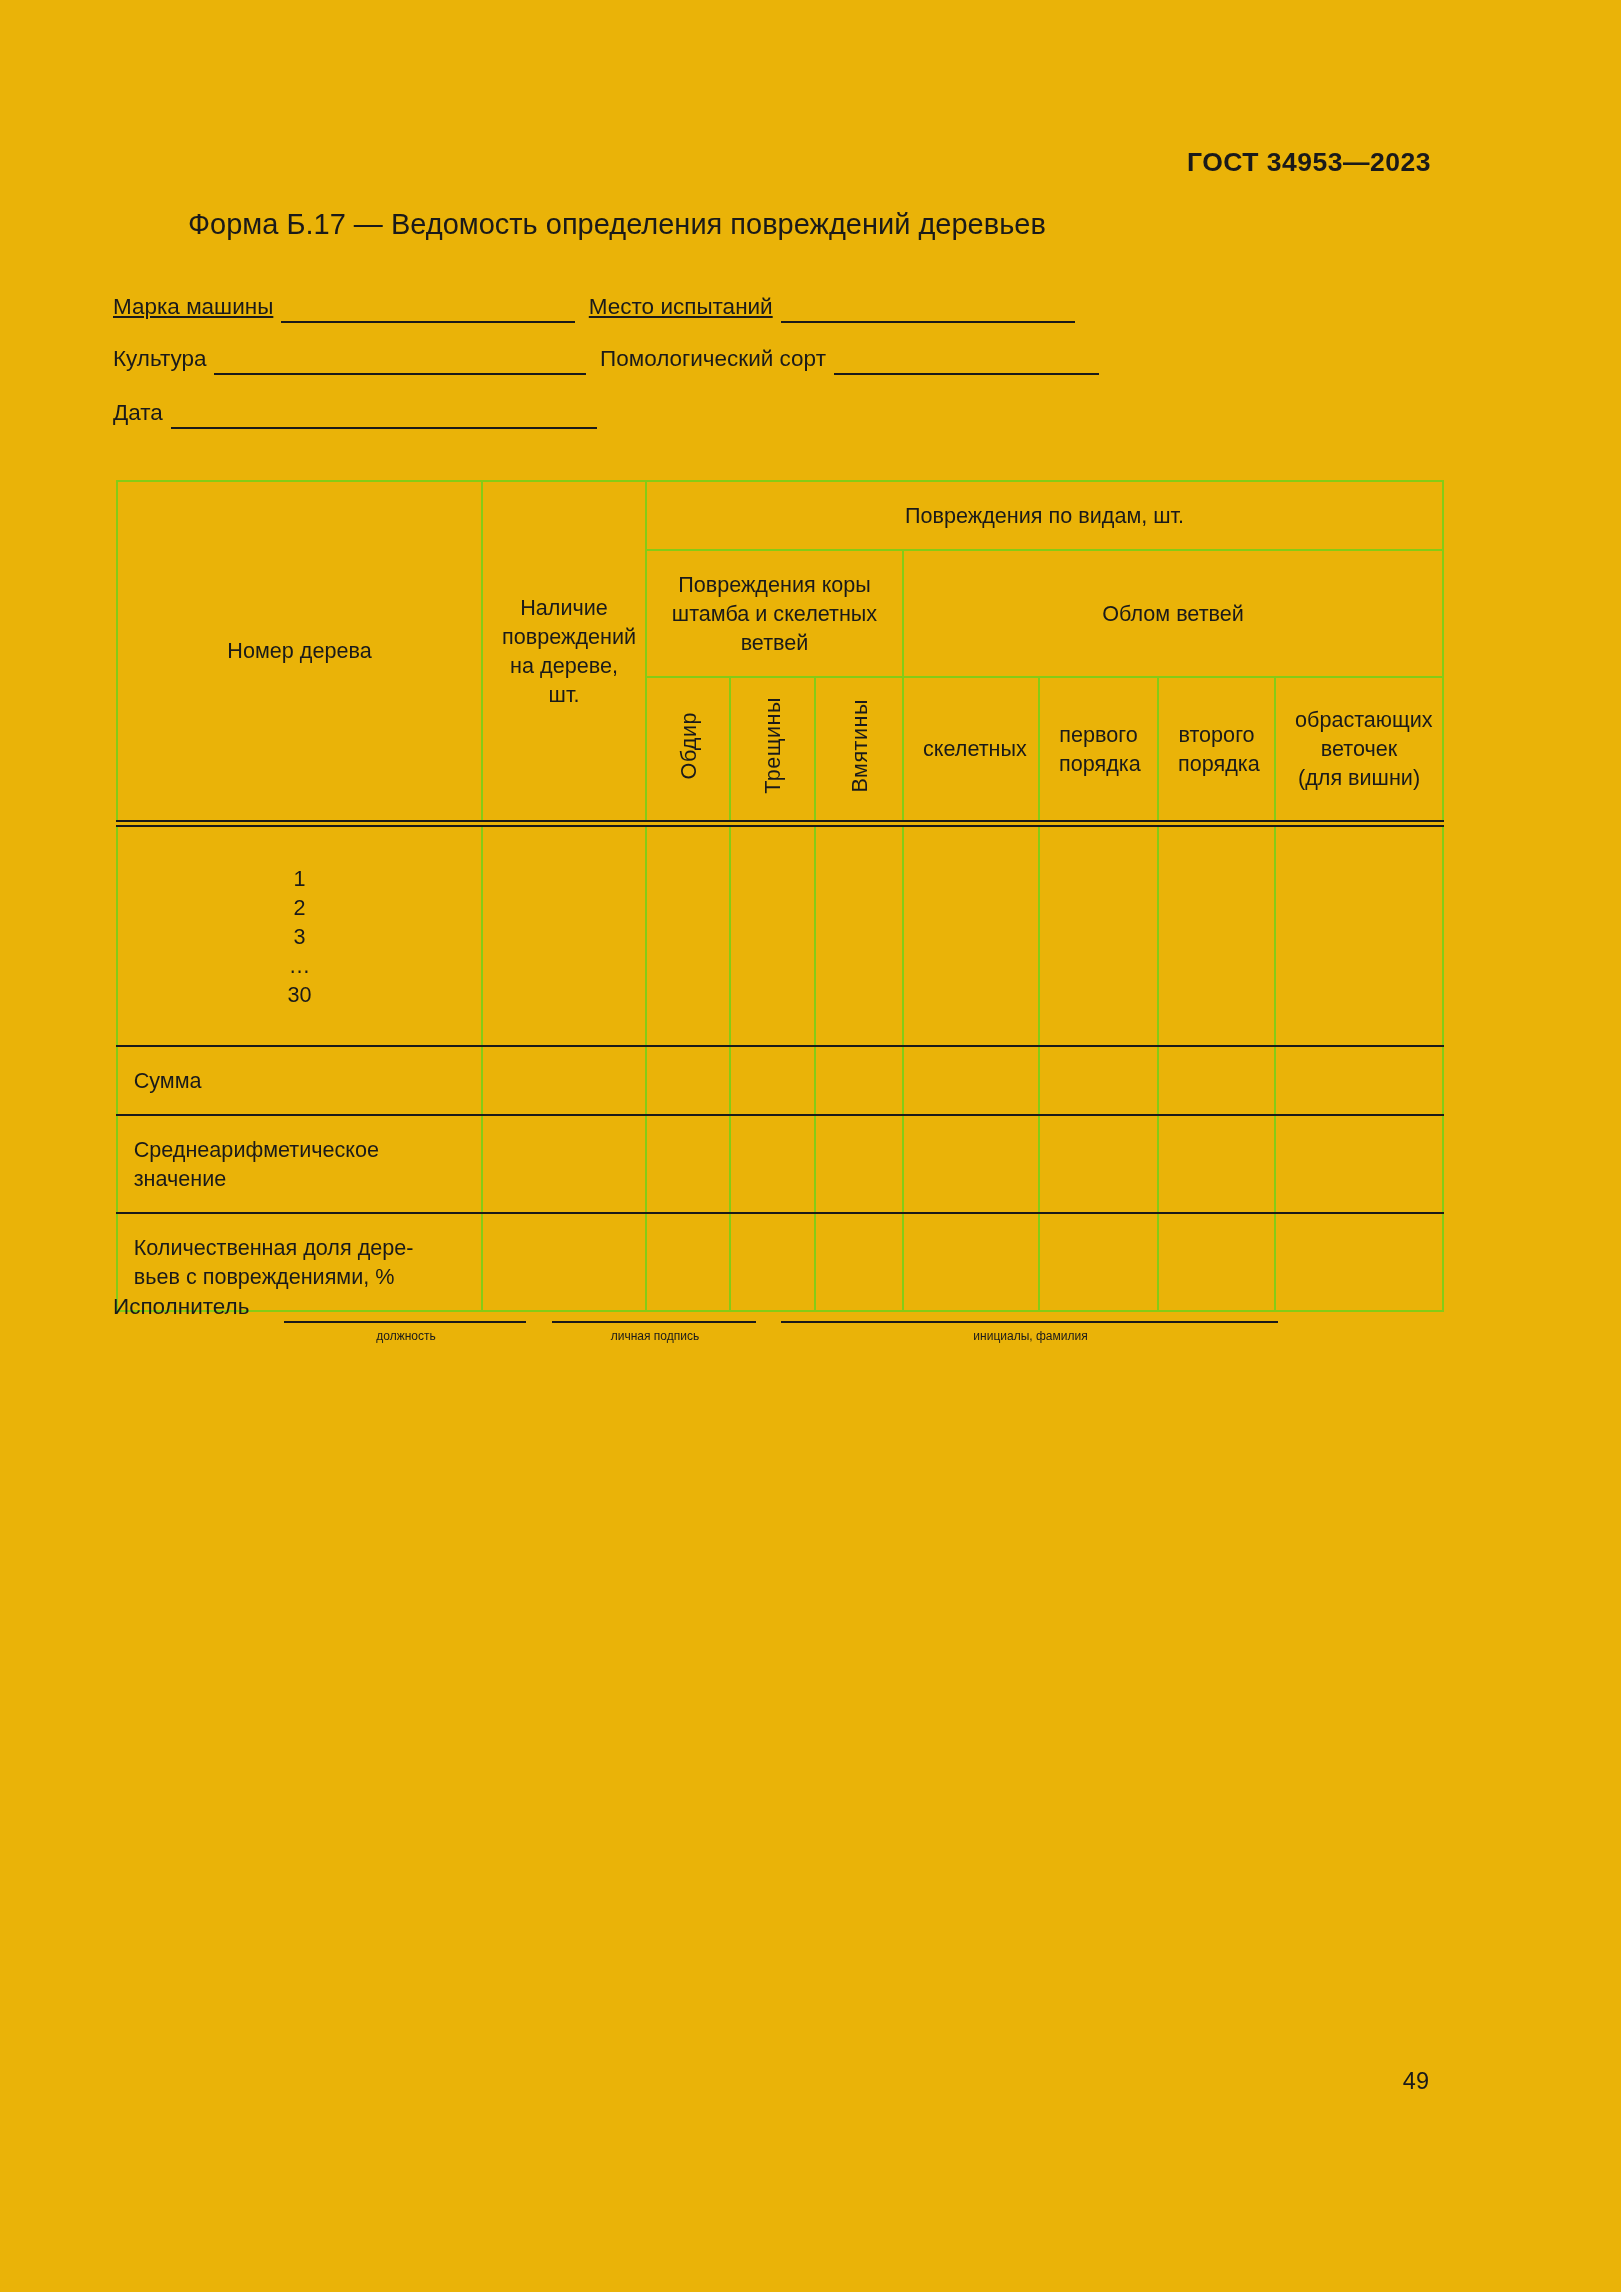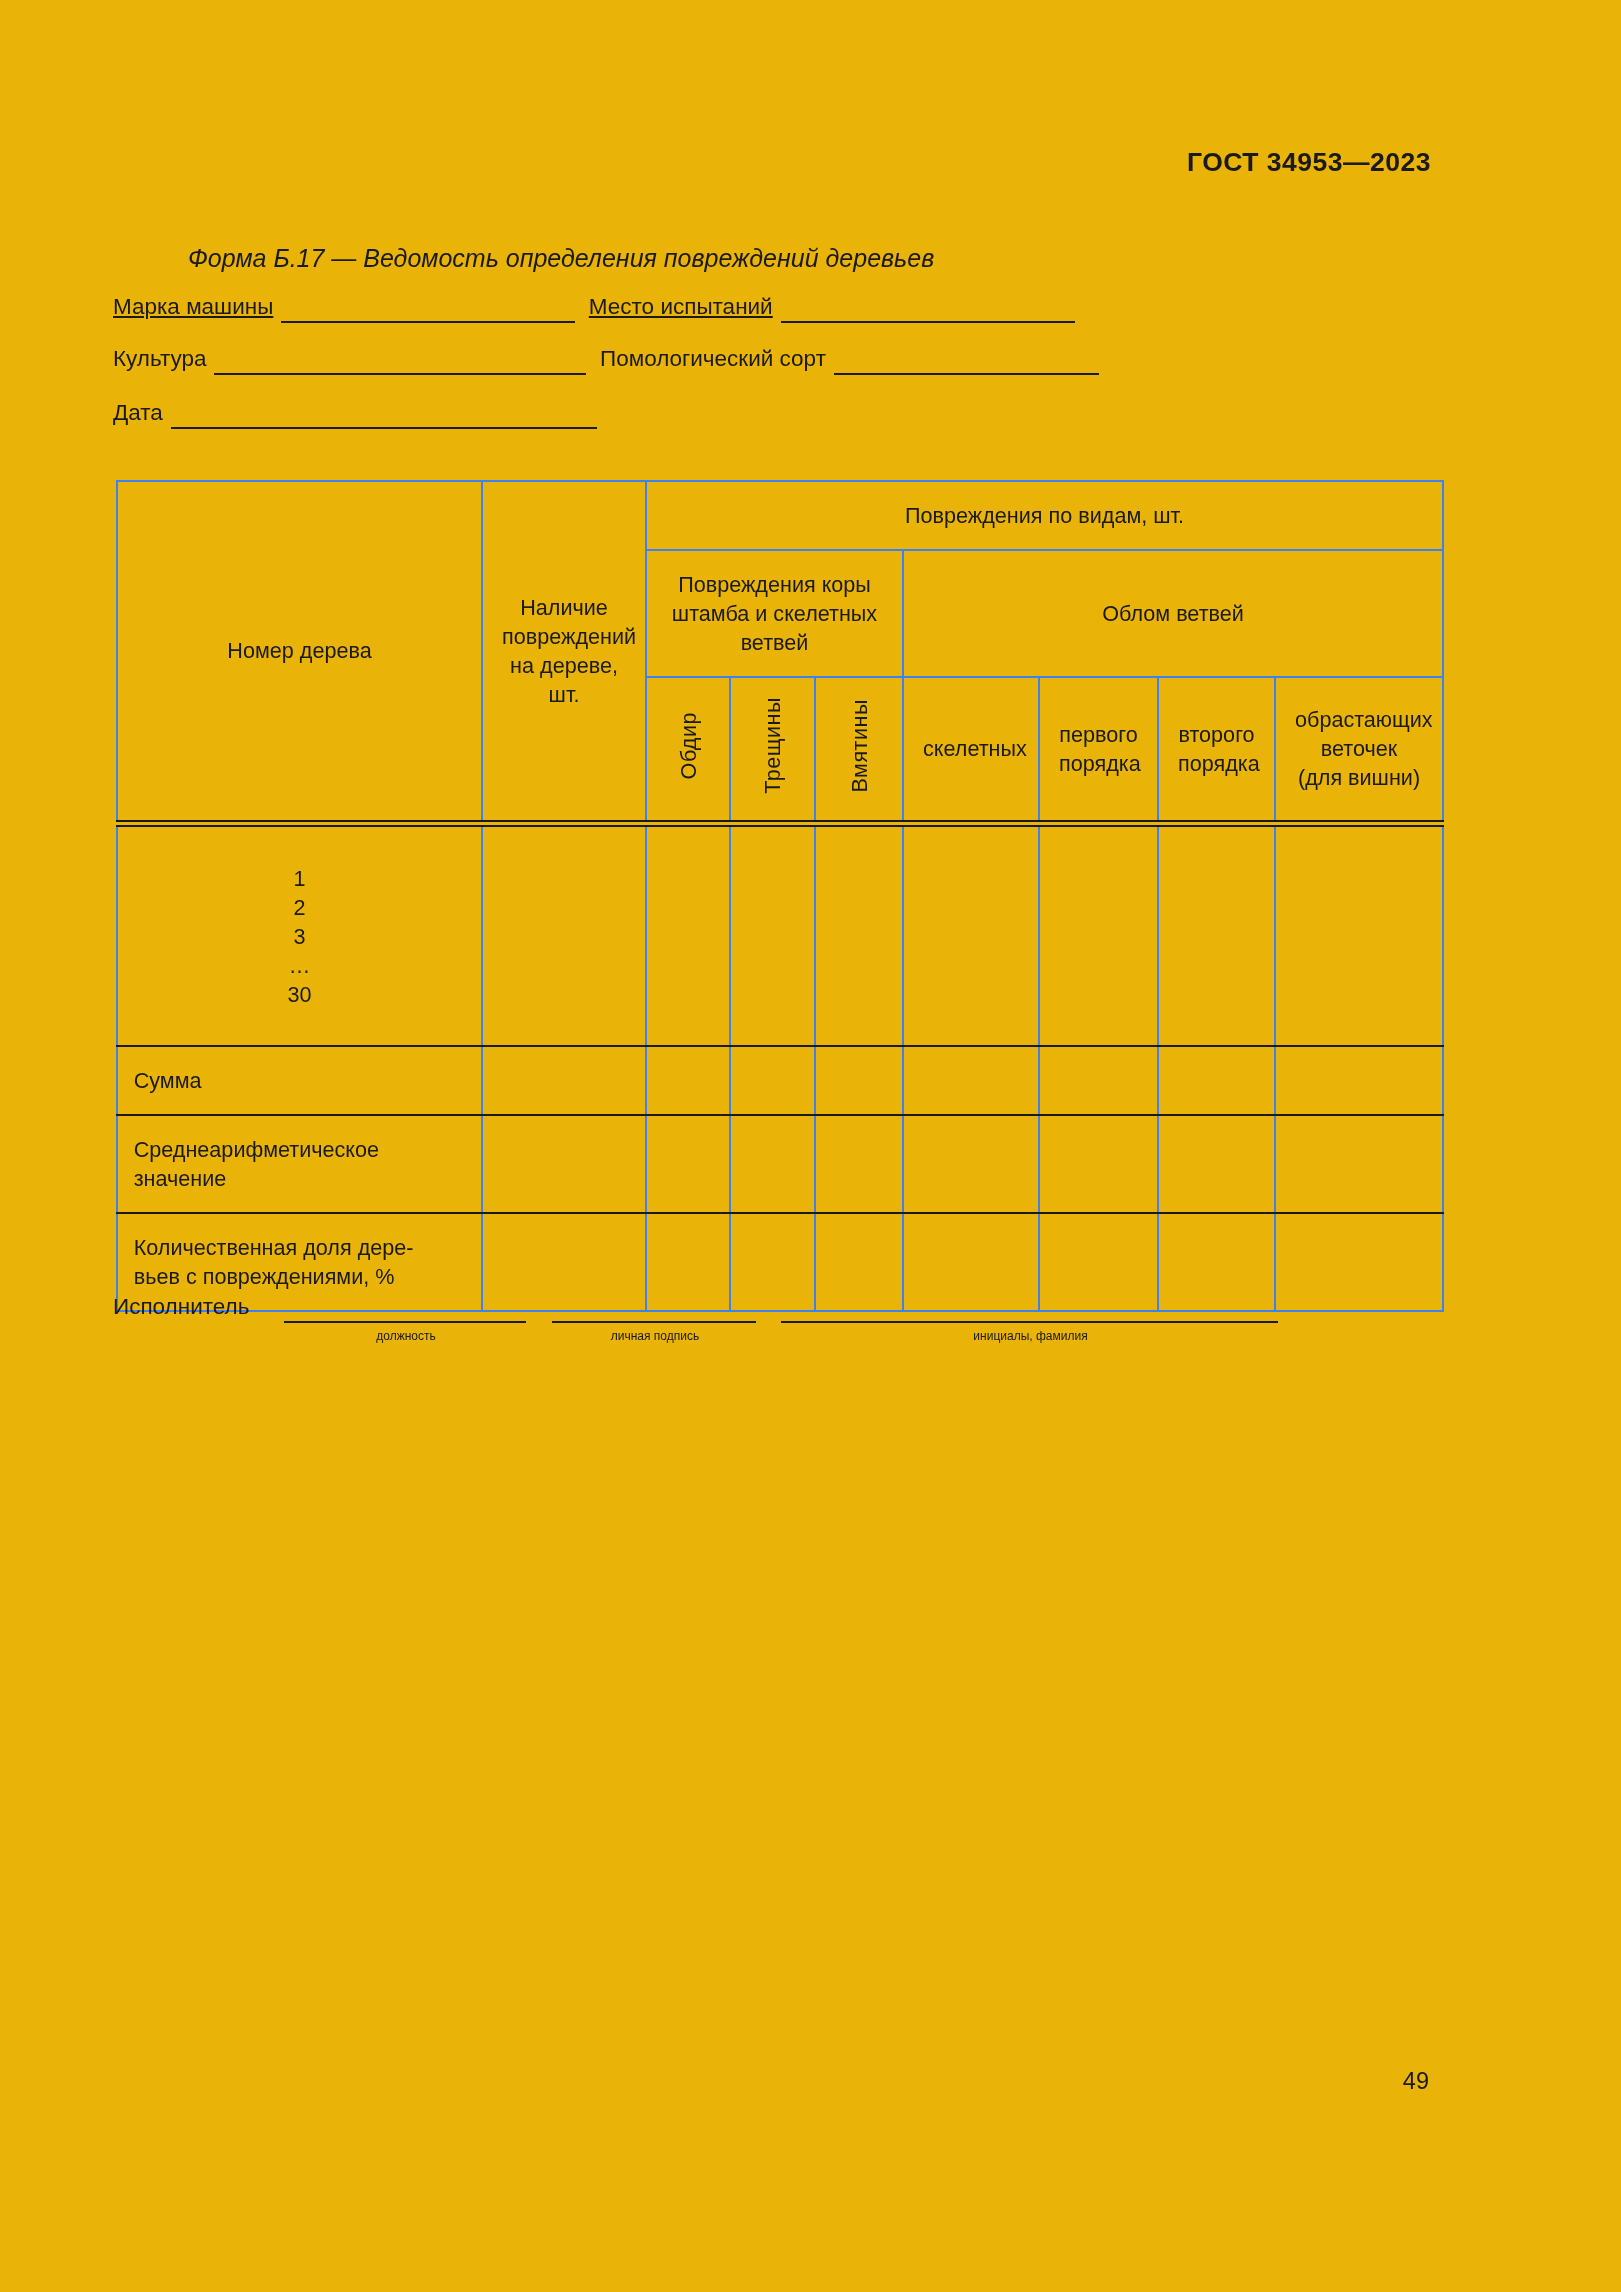--- a/index.html
+++ b/index.html
@@ -22,25 +22,24 @@
     position: absolute;
     top: 147px;
     right: 190px;
     font-size: 26.5px;
     font-weight: bold;
     letter-spacing: 0.5px;
     white-space: nowrap;
   }
   .form-title {
     position: absolute;
-    top: 244px;
+    top: 208px;
     left: 188px;
-    font-size: 25px;
-    white-space: nowrap;
-    font-style: italic;
+    font-size: 29px;
+    white-space: nowrap;
   }
 
   
   .fline {
     position: absolute;
     left: 113px;
     display: flex;
     align-items: flex-end;
     height: 35px;
   }
@@ -64,21 +63,21 @@
   .form-table {
     position: absolute;
     left: 116px;
     top: 480px;
     width: 1325px;
     border-collapse: collapse;
     table-layout: fixed;
     border: 2.9px solid #1a1a1a;
   }
   .form-table td {
-    border: 2px solid #3b82f6;
+    border: 2px solid #84cc16;
     font-size: 21.6px;
     line-height: 29px;
     text-align: center;
     vertical-align: middle;
     padding: 19px;
     overflow: hidden;
   }
   .pre { white-space: pre-line; }
   .hr-a { height: 46px; }
   .hr-b { height: 94px; }

